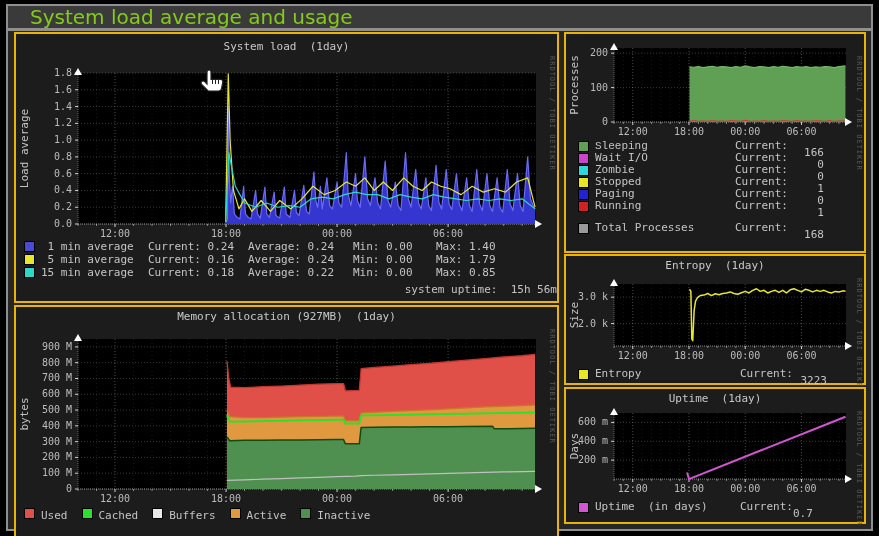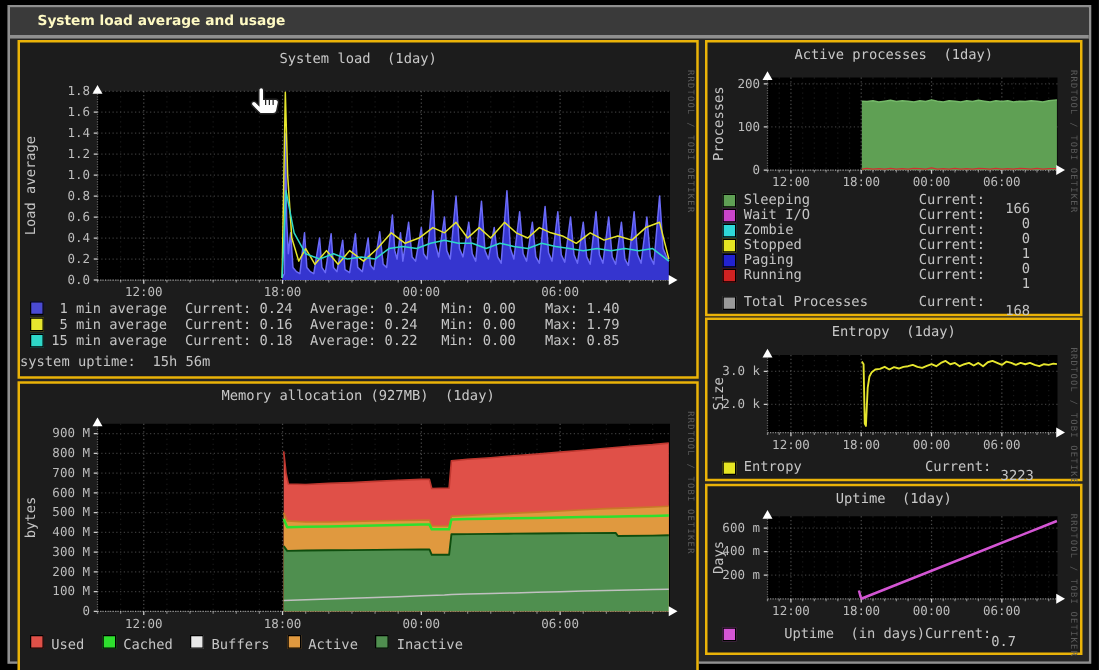--- a/index.html
+++ b/index.html
@@ -1,37 +1,37 @@
 <!DOCTYPE html>
 <html><head>
 <meta charset="utf-8">
 <style>
   html,body{margin:0;padding:0;}
   body{width:879px;height:536px;background:#000;position:relative;overflow:hidden;
        font-family:"DejaVu Sans Mono","Liberation Mono",monospace;}
   .window{position:absolute;left:6px;top:4px;width:867px;height:527px;box-sizing:border-box;
           background:#262626;border:2px solid #8f8f8f;}
-  .titlebar{height:22px;background:#3a3a3a;color:#fef9c3;
+  .titlebar{height:22px;background:#3a3a3a;color:#84cc16;
             font-family:"DejaVu Sans","Liberation Sans",sans-serif;
-            font-weight:bold;font-size:11px;line-height:22px;padding-left:22px;white-space:pre;}
+            font-weight:normal;font-size:20px;line-height:22px;padding-left:22px;white-space:pre;}
   .sep{height:3px;background:#8f8f8f;}
   .content{position:relative;width:100%;height:498px;background:#262626;}
   .panel{position:absolute;background:#1c1c1c;border:2px solid #eab308;box-sizing:border-box;}
   .ptitle{text-align:center;color:#c8c8c8;font-size:11px;white-space:pre;height:11px;padding-top:3px;}
   .ptitle.big{height:14px;padding-top:6px;}
   .chart{position:relative;line-height:0;}
   .watermark{position:absolute;top:22px;right:1px;writing-mode:vertical-rl;
              font-size:7px;letter-spacing:1px;color:#5a5a5a;white-space:pre;}
   .legend{color:#c4c4c4;font-size:11px;}
   .lrow{display:flex;height:13px;line-height:13px;white-space:pre;padding-left:8px;align-items:center;}
   .lrow.p{height:12px;line-height:12px;padding-left:12px;}
   .spacer{height:10px;}
   .sw{display:inline-block;width:9px;height:9px;border:1px solid #000;margin-right:6px;flex:none;}
   .ll{display:inline-block;}
-  .footer{text-align:left;color:#c4c4c4;font-size:11px;white-space:pre;padding-top:4px;}
+  .footer{text-align:right;color:#c4c4c4;font-size:11px;white-space:pre;padding-top:4px;}
   .memrow{padding-left:8px;padding-top:3px;white-space:pre;}
   .memrow .item{margin-right:14px;}
   .val{display:inline-block;text-align:right;margin-top:14px;}
   #cursor{position:absolute;left:200px;top:68px;width:24px;height:30px;z-index:50;}
 </style>
 </head>
 <body>
 
 <div class="window">
   <div class="titlebar">System load average and usage</div>
@@ -245,21 +245,20 @@
             <text x="432.1010101010101" y="181" text-anchor="middle" fill="#bcbcbc" font-size="10px">06:00</text>
             <polygon points="58,20 66,20 62,13" fill="#fff"></polygon>
             <polygon points="526,168 519,164 519,172" fill="#fff"></polygon>
             <text x="12" y="93" text-anchor="middle" fill="#c4c4c4" font-size="11px" transform="rotate(-90 12 93)">bytes</text>
           </svg></div>
       <div class="legend memrow"><span class="item"><span class="sw" style="background: rgb(224, 80, 72);"></span><span class="ll">Used</span></span><span class="item"><span class="sw" style="background: rgb(46, 224, 46);"></span><span class="ll">Cached</span></span><span class="item"><span class="sw" style="background: rgb(232, 232, 232);"></span><span class="ll">Buffers</span></span><span class="item"><span class="sw" style="background: rgb(224, 153, 63);"></span><span class="ll">Active</span></span><span class="item"><span class="sw" style="background: rgb(79, 143, 79);"></span><span class="ll">Inactive</span></span></div>
       <div class="watermark">RRDTOOL / TOBI OETIKER</div>
     </div>
 
     <div class="panel" style="left:556px;top:1px;width:302px;height:221px">
-      <div class="ptitle">Active processes  (1day)</div>
       <div class="chart"><svg width="298" height="106" viewBox="0 0 298 106">
             <rect x="48" y="14" width="232" height="74" fill="#000"></rect>
             <line x1="48" y1="14" x2="48" y2="88" stroke="rgba(160,160,160,0.14)" stroke-dasharray="1,3"></line>
             <line x1="48" y1="88" x2="48" y2="90" stroke="#808080"></line>
             <line x1="57.37373737373737" y1="14" x2="57.37373737373737" y2="88" stroke="rgba(160,160,160,0.14)" stroke-dasharray="1,3"></line>
             <line x1="57.37373737373737" y1="88" x2="57.37373737373737" y2="90" stroke="#808080"></line>
             <line x1="66.74747474747474" y1="14" x2="66.74747474747474" y2="88" stroke="rgba(210,210,210,0.35)" stroke-dasharray="1,2"></line>
             <line x1="66.74747474747474" y1="88" x2="66.74747474747474" y2="91" stroke="#cfcfcf"></line>
             <line x1="76.12121212121212" y1="14" x2="76.12121212121212" y2="88" stroke="rgba(160,160,160,0.14)" stroke-dasharray="1,3"></line>
             <line x1="76.12121212121212" y1="88" x2="76.12121212121212" y2="90" stroke="#808080"></line>
@@ -321,21 +320,21 @@
             <polyline points="123.45858585858586,87.31162790697675 127.67676767676767,86.62325581395349 132.36363636363637,87.31162790697675 137.05050505050502,86.96744186046512 141.73737373737373,87.31162790697675 146.42424242424244,86.62325581395349 151.1111111111111,87.31162790697675 155.7979797979798,86.96744186046512 160.4848484848485,87.31162790697675 165.17171717171718,86.62325581395349 169.85858585858585,86.96744186046512 174.54545454545453,87.31162790697675 179.23232323232324,86.27906976744185 183.91919191919192,87.31162790697675 188.60606060606062,86.96744186046512 193.2929292929293,87.31162790697675 197.97979797979798,86.62325581395349 202.66666666666666,87.31162790697675 207.35353535353534,86.96744186046512 212.04040404040404,87.31162790697675 216.72727272727272,86.62325581395349 221.41414141414143,86.96744186046512 226.10101010101008,87.31162790697675 230.78787878787878,86.62325581395349 235.47474747474746,87.31162790697675 240.16161616161617,86.96744186046512 244.84848484848484,87.31162790697675 249.53535353535355,86.62325581395349 254.2222222222222,86.96744186046512 258.9090909090909,87.31162790697675 263.5959595959596,86.62325581395349 268.2828282828283,87.31162790697675 272.969696969697,86.96744186046512 279.53131313131314,86.96744186046512" fill="none" stroke="#d03030" stroke-width="1" stroke-linejoin="round"></polyline>
             <text x="66.74747474747474" y="101" text-anchor="middle" fill="#bcbcbc" font-size="10px">12:00</text>
             <text x="122.98989898989899" y="101" text-anchor="middle" fill="#bcbcbc" font-size="10px">18:00</text>
             <text x="179.23232323232324" y="101" text-anchor="middle" fill="#bcbcbc" font-size="10px">00:00</text>
             <text x="235.47474747474746" y="101" text-anchor="middle" fill="#bcbcbc" font-size="10px">06:00</text>
             <polygon points="44,16 52,16 48,9" fill="#fff"></polygon>
             <polygon points="286,88 279,84 279,92" fill="#fff"></polygon>
             <text x="12" y="51" text-anchor="middle" fill="#c4c4c4" font-size="11px" transform="rotate(-90 12 51)">Processes</text>
           </svg></div>
       <div class="legend">
-          <div class="lrow p"><span class="sw" style="background: rgb(95, 160, 84);"></span><span class="ll" style="width: 140px; display: inline-block;">Sleeping</span><span class="ll">Current:</span><span class="val" style="width: 36px; display: inline-block; text-align: right;">166</span></div>
+          <div class="lrow p"><span class="sw" style="background: rgb(95, 160, 84);"></span><span class="ll" style="width: 140px; display: inline-block; font-family: Liberation Mono, monospace;">Sleeping</span><span class="ll">Current:</span><span class="val" style="width: 36px; display: inline-block; text-align: right;">166</span></div>
           <div class="lrow p"><span class="sw" style="background: rgb(204, 68, 204);"></span><span class="ll" style="width: 140px; display: inline-block;">Wait I/O</span><span class="ll">Current:</span><span class="val" style="width: 36px; display: inline-block; text-align: right;">0</span></div>
           <div class="lrow p"><span class="sw" style="background: rgb(46, 216, 216);"></span><span class="ll" style="width: 140px; display: inline-block;">Zombie</span><span class="ll">Current:</span><span class="val" style="width: 36px; display: inline-block; text-align: right;">0</span></div>
           <div class="lrow p"><span class="sw" style="background: rgb(230, 230, 34);"></span><span class="ll" style="width: 140px; display: inline-block;">Stopped</span><span class="ll">Current:</span><span class="val" style="width: 36px; display: inline-block; text-align: right;">1</span></div>
           <div class="lrow p"><span class="sw" style="background: rgb(34, 34, 208);"></span><span class="ll" style="width: 140px; display: inline-block;">Paging</span><span class="ll">Current:</span><span class="val" style="width: 36px; display: inline-block; text-align: right;">0</span></div>
           <div class="lrow p"><span class="sw" style="background: rgb(208, 34, 34);"></span><span class="ll" style="width: 140px; display: inline-block;">Running</span><span class="ll">Current:</span><span class="val" style="width: 36px; display: inline-block; text-align: right;">1</span></div>
           <div class="spacer"></div>
           <div class="lrow p"><span class="sw" style="background: rgb(154, 154, 154);"></span><span class="ll" style="width: 140px; display: inline-block;">Total Processes</span><span class="ll">Current:</span><span class="val" style="width: 36px; display: inline-block; text-align: right;">168</span></div>
         </div>
       <div class="watermark">RRDTOOL / TOBI OETIKER</div>
     </div>
@@ -485,21 +484,21 @@
             <polyline points="121.11515151515151,69.4 122.52121212121213,74.58571428571429 123.45858585858586,75.81142857142856 279.53131313131314,13.771428571428572" fill="none" stroke="#d455d4" stroke-width="2" stroke-linejoin="round"></polyline>
             <text x="66.74747474747474" y="89" text-anchor="middle" fill="#bcbcbc" font-size="10px">12:00</text>
             <text x="122.98989898989899" y="89" text-anchor="middle" fill="#bcbcbc" font-size="10px">18:00</text>
             <text x="179.23232323232324" y="89" text-anchor="middle" fill="#bcbcbc" font-size="10px">00:00</text>
             <text x="235.47474747474746" y="89" text-anchor="middle" fill="#bcbcbc" font-size="10px">06:00</text>
             <polygon points="44,12 52,12 48,5" fill="#fff"></polygon>
             <polygon points="286,76 279,72 279,80" fill="#fff"></polygon>
             <text x="12" y="43" text-anchor="middle" fill="#c4c4c4" font-size="11px" transform="rotate(-90 12 43)">Days</text>
           </svg></div>
       <div class="legend">
-          <div class="lrow p"><span class="sw" style="background: rgb(212, 85, 212);"></span><span class="ll" style="width: 145px; display: inline-block; text-align: right;">Uptime  (in days)</span><span class="ll">Current:</span><span class="val" style="width: 34px; display: inline-block; text-align: left;">0.7</span></div>
+          <div class="lrow p"><span class="sw" style="background: rgb(212, 85, 212);"></span><span class="ll" style="width: 145px; display: inline-block;">Uptime  (in days)</span><span class="ll">Current:</span><span class="val" style="width: 34px; display: inline-block; text-align: left;">0.7</span></div>
         </div>
       <div class="watermark">RRDTOOL / TOBI OETIKER</div>
     </div>
 
   </div>
 </div>
 
 <div id="cursor">
   <svg width="24" height="30" viewBox="0 0 24 28">
     <path d="M9 1 C7.9 1 7 1.9 7 3 L7 15 L4.6 12.6 C3.8 11.8 2.5 11.8 1.7 12.6 C0.9 13.4 0.9 14.7 1.7 15.5 L8.2 22 L18.5 22 C20 22 21.2 21 21.5 19.5 L22.8 13.2 C23.1 11.7 22 10.3 20.4 10.3 L11 10.3 L11 3 C11 1.9 10.1 1 9 1 Z" fill="#fff" stroke="#222" stroke-width="1.2"></path>

